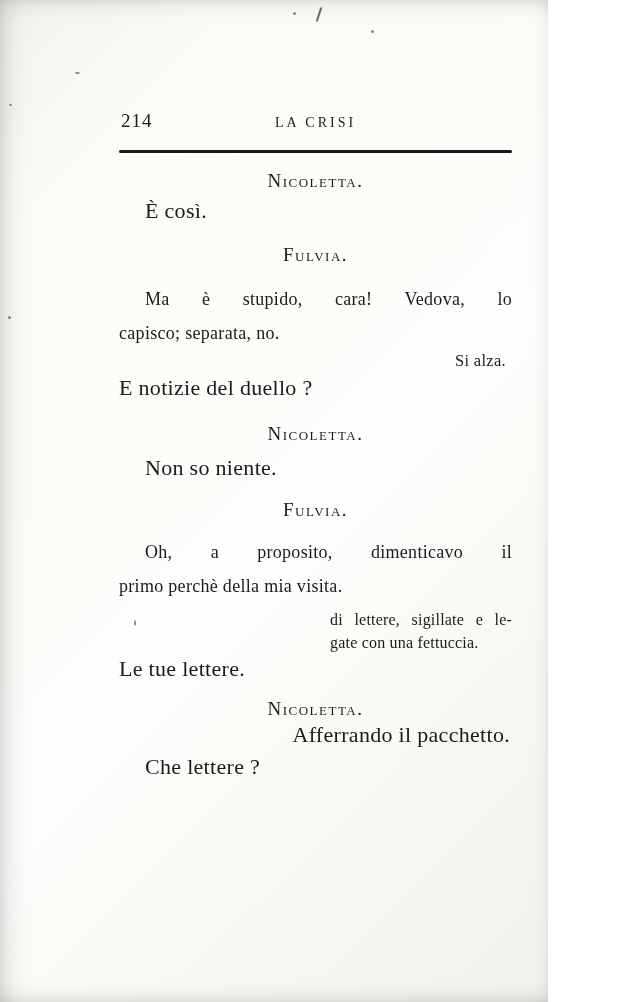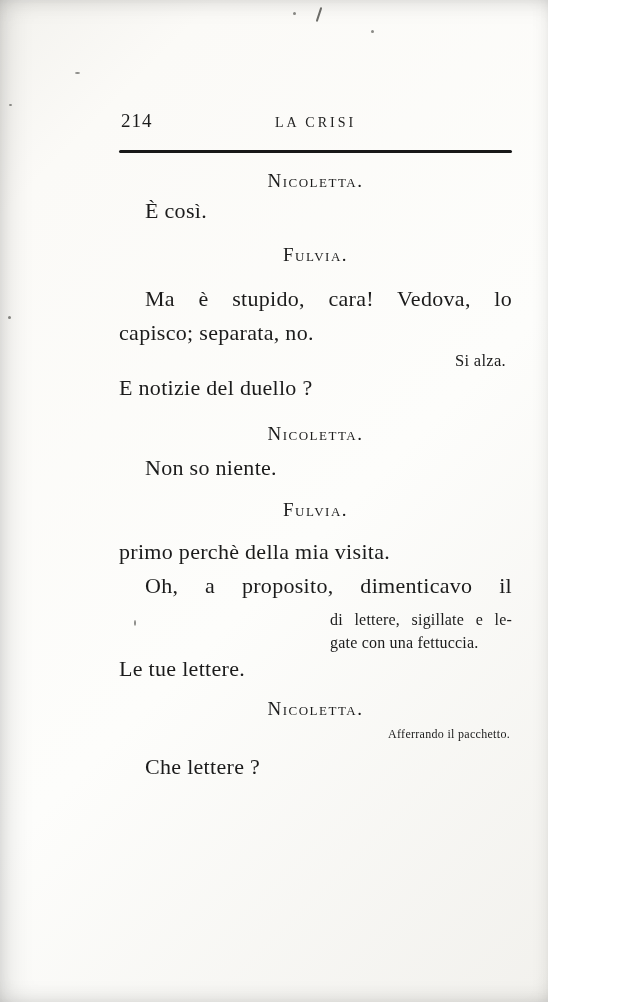--- a/index.html
+++ b/index.html
@@ -53,38 +53,38 @@
   }
   .dialogue {
     margin: 0;
     font-size: 22px; line-height: 30px;
     letter-spacing: .3px;
     white-space: nowrap;
   }
   .indent { text-indent: 26px; }
   .para { margin: 0; }
   .dline {
-    font-size: 22px; line-height: 34px;
+    font-size: 18px; line-height: 34px;
     letter-spacing: .3px;
     white-space: nowrap;
   }
   .just { text-align: justify; text-align-last: justify; }
   .stage-right {
     font-size: 16.5px; line-height: 17px;
     text-align: right; padding-right: 6px;
     letter-spacing: .3px;
   }
   .stage-block {
     margin-left: 211px; width: 182px;
     font-size: 16px; line-height: 23px;
     letter-spacing: .2px;
   }
   .sline { white-space: nowrap; }
   .stage-mid {
-    font-size: 12px; line-height: 19px;
+    font-size: 22px; line-height: 19px;
     text-align: right; padding-right: 2px;
     letter-spacing: .3px;
   }
   .mt0{margin-top:0}.mt2{margin-top:2px}.mt4{margin-top:4px}.mt5{margin-top:5px}
   .mt8{margin-top:8px}.mt14{margin-top:14px}.mt16{margin-top:16px}
   .mt17{margin-top:17px}.mt18{margin-top:18px}.mt20{margin-top:20px}
   .speck { position: absolute; background: #8a8a86; border-radius: 50%; }
   .speck.slash { border-radius: 1px; transform: rotate(18deg); background: #6f6f6b; }
 </style>
 </head>
@@ -126,22 +126,22 @@
 
     <p class="dialogue mt4">E notizie del duello ?</p>
 
     <div class="speaker mt20">Nicoletta.</div>
 
     <p class="dialogue indent mt8">Non so niente.</p>
 
     <div class="speaker mt16">Fulvia.</div>
 
     <div class="para mt14">
+      <div class="dline just indent">Oh, a proposito, dimenticavo il</div>
       <div class="dline">primo perchè della mia visita.</div>
-      <div class="dline just indent">Oh, a proposito, dimenticavo il</div>
     </div>
 
     <div class="stage-block mt5">
       <div class="sline just">di lettere, sigillate e le-</div>
       <div class="sline">gate con una fettuccia.</div>
     </div>
 
     <p class="dialogue mt0">Le tue lettere.</p>
 
     <div class="speaker mt14">Nicoletta.</div>

